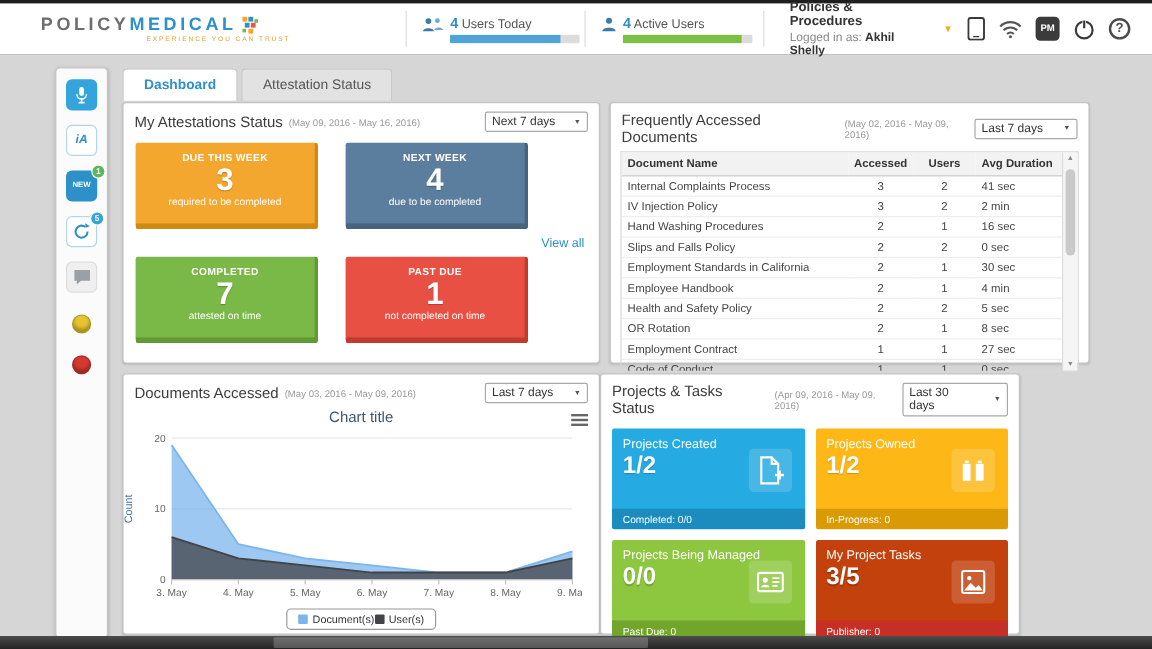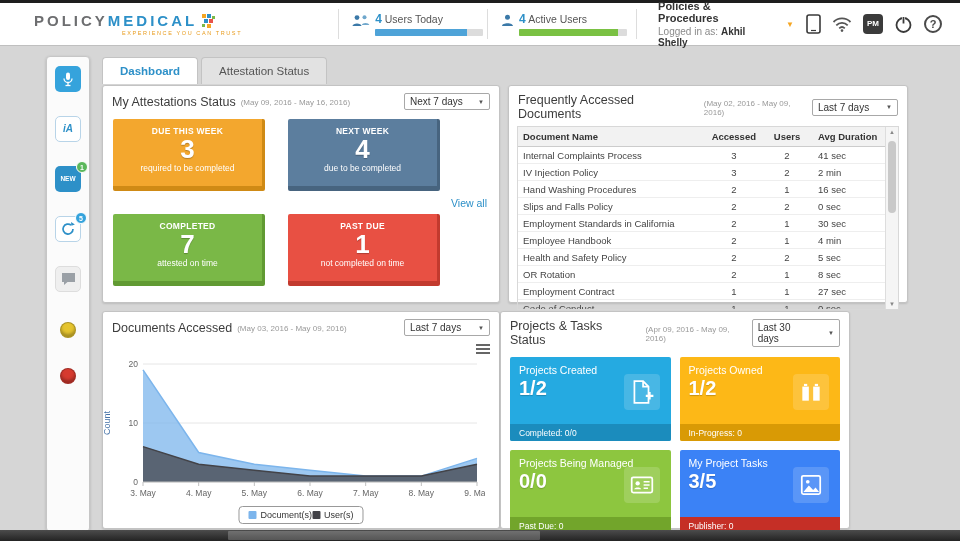--- a/index.html
+++ b/index.html
@@ -29,21 +29,21 @@
   .acct-org{font-size:11px;font-weight:bold;color:#333}
   .acct-line{font-size:10px;color:#8a8a8a;margin-top:2px}
   .acct-user{color:#333}
   .chevron{color:#f5a623;font-size:8px;margin:0 12px;cursor:pointer}
   .top-icons{display:flex;align-items:center;gap:11px;margin-left:auto;margin-right:18px}
   .top-icons>span{line-height:0;cursor:pointer}
   .pm-badge{width:20px;height:20px;background:#3b3b3b;color:#fff;border-radius:4px;font-size:8px;font-weight:bold;display:flex;align-items:center;justify-content:center;line-height:1!important}
   .help{width:18px;height:18px;border:2px solid #4a4a4a;border-radius:50%;color:#4a4a4a;font-size:11px;font-weight:bold;display:flex;align-items:center;justify-content:center;line-height:1!important}
 
   
-  .side{position:absolute;left:46px;top:56px;width:44px;height:476px;background:#fbfbfb;border:1px solid #c6c6c6;border-radius:4px;box-shadow:0 1px 3px rgba(0,0,0,.18);display:flex;flex-direction:column;align-items:center;padding-top:9px;gap:24px}
+  .side{position:absolute;left:46px;top:56px;width:44px;height:476px;background:#fbfbfb;border:1px solid #c6c6c6;border-radius:4px;box-shadow:0 1px 3px rgba(0,0,0,.18);display:flex;flex-direction:column;align-items:center;padding-top:9px;gap:12px}
   .side-item{position:relative;width:26px;height:26px;border-radius:5px;display:flex;align-items:center;justify-content:center;cursor:pointer;line-height:1}
   .si-microphone-icon{background:#35a3dc}
   .si-ia-icon{background:#fff;border:1px solid #b8d4e8;color:#2d90c8;font-weight:bold;font-style:italic;font-size:10px}
   .si-new-icon{background:#2d90c8;color:#fff;font-size:6.5px;font-weight:bold}
   .si-sync-icon{background:#fff;border:1px solid #b8d4e8}
   .si-chat-icon{background:#efefef;border:1px solid #ddd}
   .si-circle{width:16px!important;height:16px!important;border-radius:50%!important;border:1px solid rgba(0,0,0,.25);box-shadow:inset 0 -3px 3px rgba(0,0,0,.28);margin-top:6px}
   .badge{position:absolute;top:-5px;right:-7px;min-width:12px;height:12px;border-radius:6px;color:#fff;font-size:7px;font-weight:bold;display:flex;align-items:center;justify-content:center;padding:0 2px;border:1px solid #fff}
 
   
@@ -360,20 +360,21 @@
   <section class="panel" id="panel-chart">
     <div class="panel-head">
       <span class="panel-title">Documents Accessed</span>
       <span class="panel-date">(May 03, 2016 - May 09, 2016)</span>
       <span class="range-select">
           <span>Last 7 days</span>
           <span class="caret">▼</span>
         </span>
     </div>
     <div class="chart-area">
+      <div class="chart-title">Chart title</div>
       <span class="burger"></span>
       <div class="ylabel">Count</div>
       <svg class="chart-svg" width="372" height="150">
           <line x1="30" x2="364" y1="124" y2="124" stroke="#e6e6e6" stroke-width="1"></line>
           <text x="25" y="127" text-anchor="end" font-size="8.5" fill="#666" font-family="Liberation Sans, sans-serif">0</text>
           <line x1="30" x2="364" y1="65" y2="65" stroke="#e6e6e6" stroke-width="1"></line>
           <text x="25" y="68" text-anchor="end" font-size="8.5" fill="#666" font-family="Liberation Sans, sans-serif">10</text>
           <line x1="30" x2="364" y1="6" y2="6" stroke="#e6e6e6" stroke-width="1"></line>
           <text x="25" y="9" text-anchor="end" font-size="8.5" fill="#666" font-family="Liberation Sans, sans-serif">20</text>
           <polygon points="30,124 30,11.900000000000006 85.66666666666666,94.5 141.33333333333331,106.3 197,112.2 252.66666666666666,118.1 308.3333333333333,118.1 364,100.4 364,124" fill="#7cb5ec" fill-opacity="0.75"></polygon>
@@ -450,21 +451,21 @@
           <div class="proj-icon-box">
             <svg width="26" height="26" viewBox="0 0 24 24">
               <rect x="2.5" y="5" width="19" height="14" rx="1.5" fill="none" stroke="#fff" stroke-width="1.6"></rect>
               <circle cx="8" cy="10.5" r="2" fill="#fff"></circle>
               <path d="M4.8 16c.5-2.4 6-2.4 6.5 0z" fill="#fff"></path>
               <path d="M13.5 9h5.5M13.5 12h5.5M13.5 15h4" stroke="#fff" stroke-width="1.4"></path>
             </svg>
           </div>
           <div class="proj-footer" style="background:#72a52b">Past Due: 0</div>
         </div>
-        <div class="proj-card" style="background: #3b82f6;">
+        <div class="proj-card" style="background: #c2410c;">
           <div class="proj-label">My Project Tasks</div>
           <div class="proj-value">3/5</div>
           <div class="proj-icon-box">
             <svg width="26" height="26" viewBox="0 0 24 24">
               <rect x="3.5" y="3.5" width="17" height="17" rx="1.5" fill="none" stroke="#fff" stroke-width="1.6"></rect>
               <circle cx="9" cy="9" r="1.7" fill="#fff"></circle>
               <path d="M5 18.5l5-6 4 4 2.2-2.2 3.3 4.2z" fill="#fff"></path>
             </svg>
           </div>
           <div class="proj-footer" style="background:#c52f26">Publisher: 0</div>

